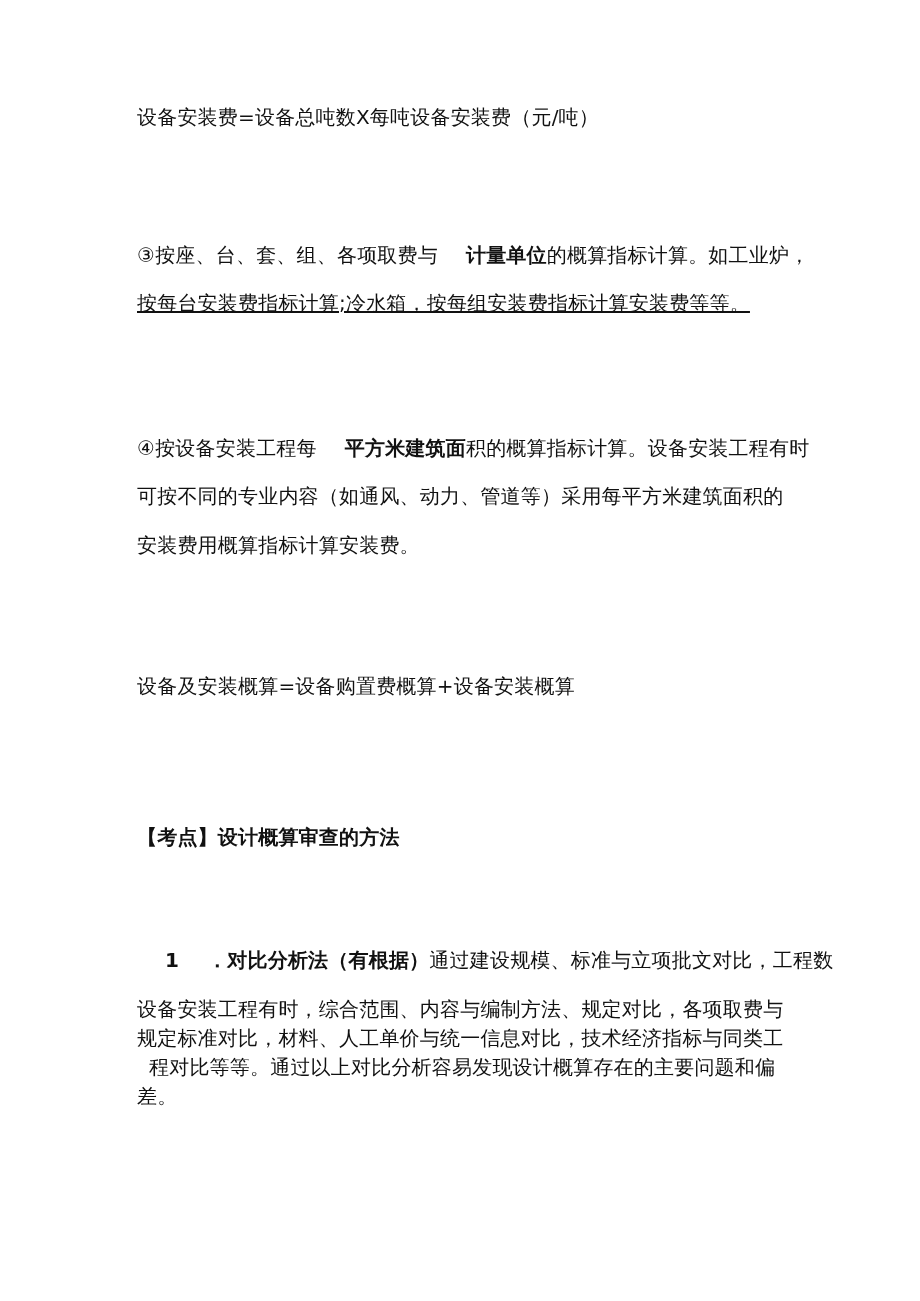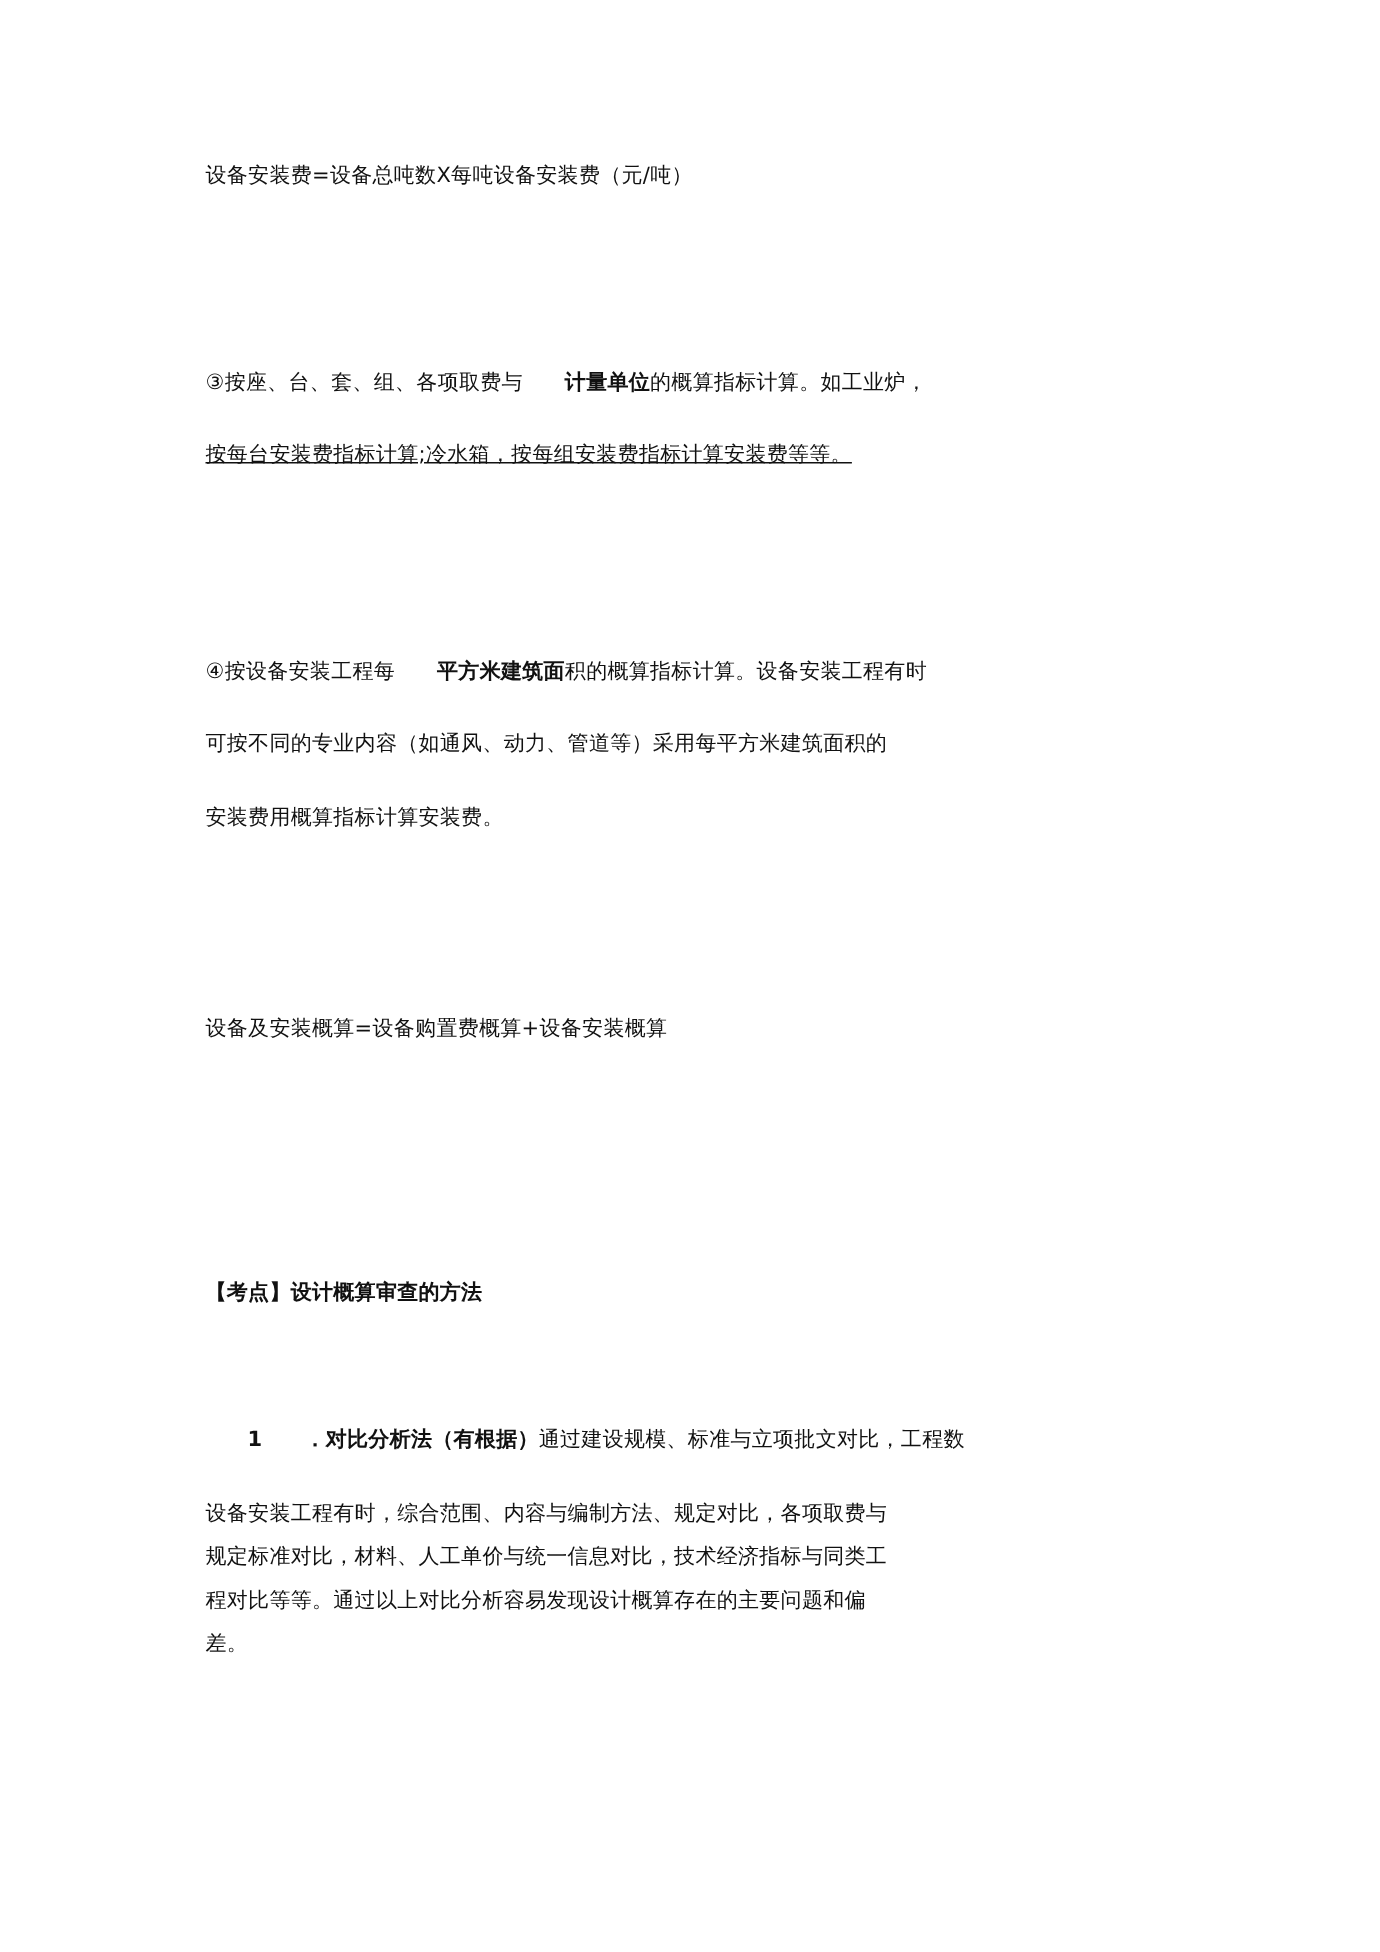--- a/index.html
+++ b/index.html
@@ -3,25 +3,25 @@
   <meta charset="utf-8">
   <style>
     html, body { margin: 0; padding: 0; background: #ffffff; }
     body {
       width: 920px; height: 1301px; position: relative; overflow: hidden;
       font-family: "DejaVu Sans", "Liberation Sans", sans-serif;
       color: #111111;
     }
     .line {
       position: absolute; left: 137px;
-      font-size: 14px; line-height: 24px; white-space: nowrap;
+      font-size: 20px; line-height: 24px; white-space: nowrap;
       letter-spacing: 0.2px;
     }
     .b { font-weight: bold; margin-left: 28px; }
-    .heading { left: 137px; font-weight: bold; margin-top: 25px; }
+    .heading { left: 137px; font-weight: bold; }
   </style>
 </head>
 <body>
 
 <div>
 
   <div class="line" style="top:105px;">设备安装费=设备总吨数Ⅹ每吨设备安装费（元/吨）</div>
 
   <div class="line" style="top:243px;">
     <span>③按座、台、套、组、各项取费与</span><span class="b">计量单位</span><span>的概算指标计算。如工业炉，</span>
@@ -36,16 +36,16 @@
 
   <div class="line" style="top:674px;">设备及安装概算=设备购置费概算+设备安装概算</div>
 
   <div class="line heading" style="top:825px;">【考点】设计概算审查的方法</div>
 
   <div class="line" style="top:948px;">
     <span class="b">1</span><span class="b">．对比分析法（有根据）</span><span>通过建设规模、标准与立项批文对比，工程数</span>
   </div>
   <div class="line" style="top:997px;">设备安装工程有时，综合范围、内容与编制方法、规定对比，各项取费与</div>
   <div class="line" style="top:1026px;">规定标准对比，材料、人工单价与统一信息对比，技术经济指标与同类工</div>
-  <div class="line" style="top:1055px;">程对比等等。通过以上对比分析容易发现设计概算存在的主要问题和偏</div>
+  <div class="line" style="top:1055px;margin-left:12px;">程对比等等。通过以上对比分析容易发现设计概算存在的主要问题和偏</div>
   <div class="line" style="top:1084px;">差。</div>
 
 </div>
 
 </body></html>

